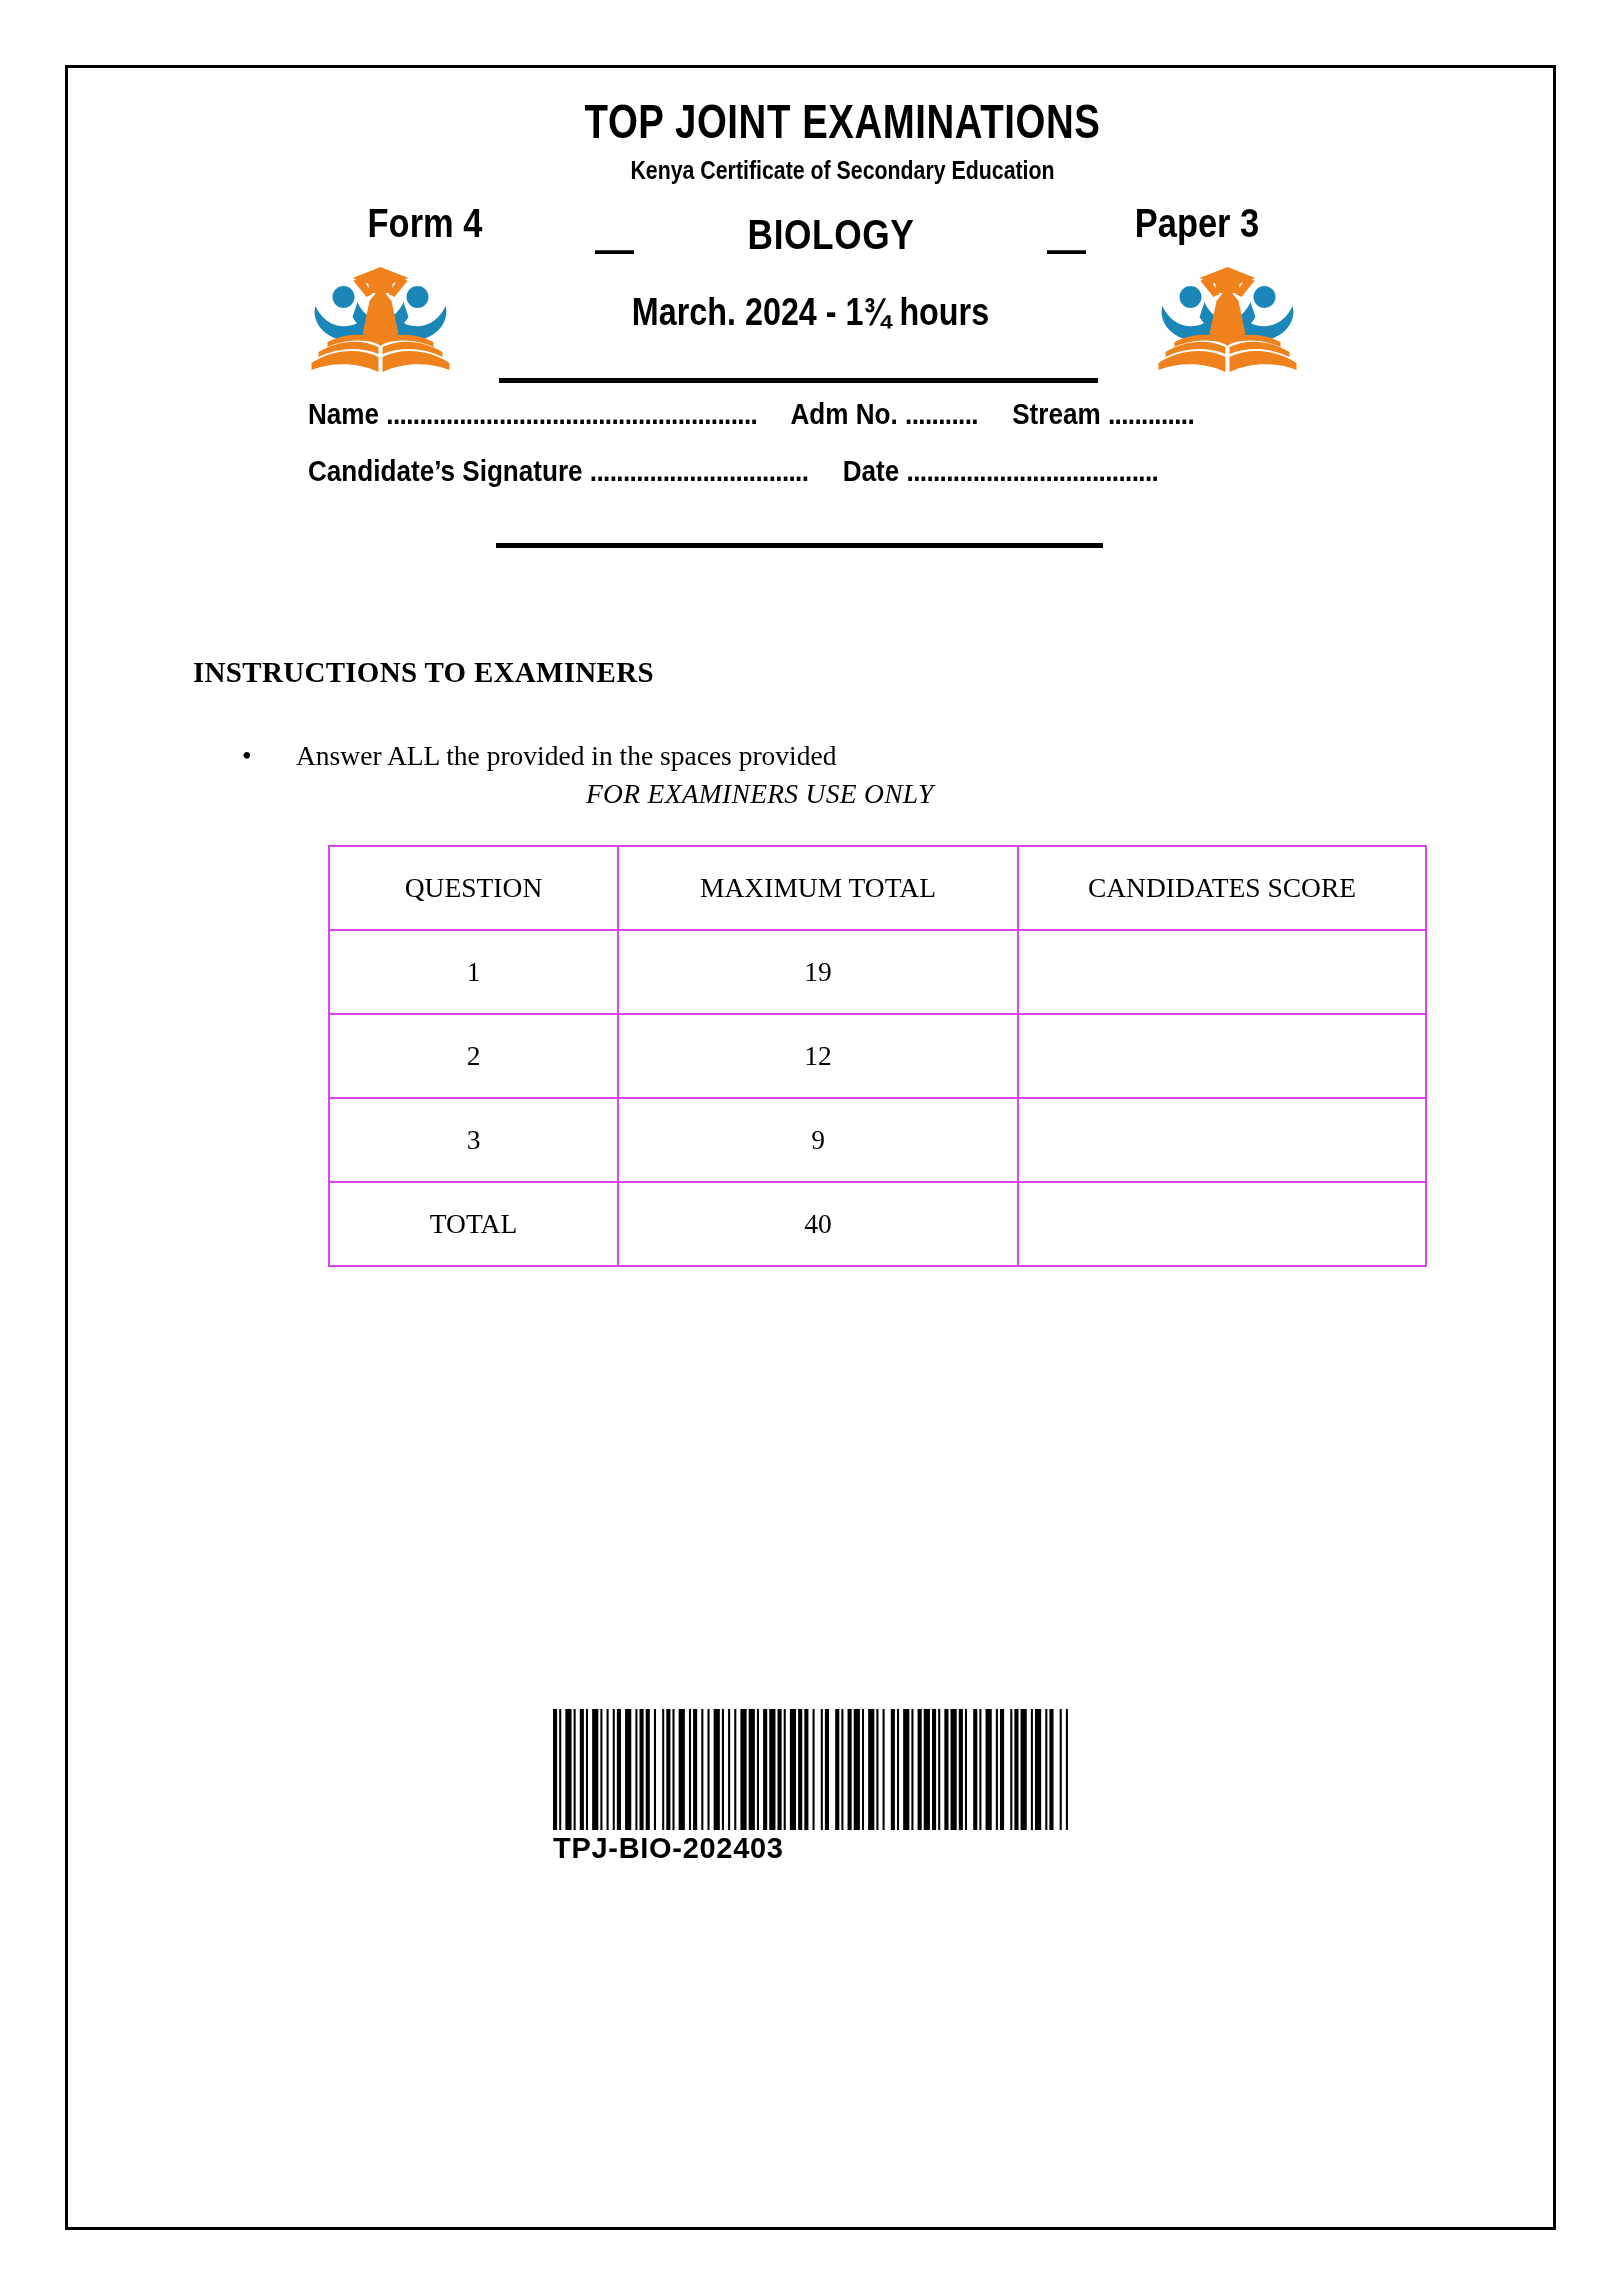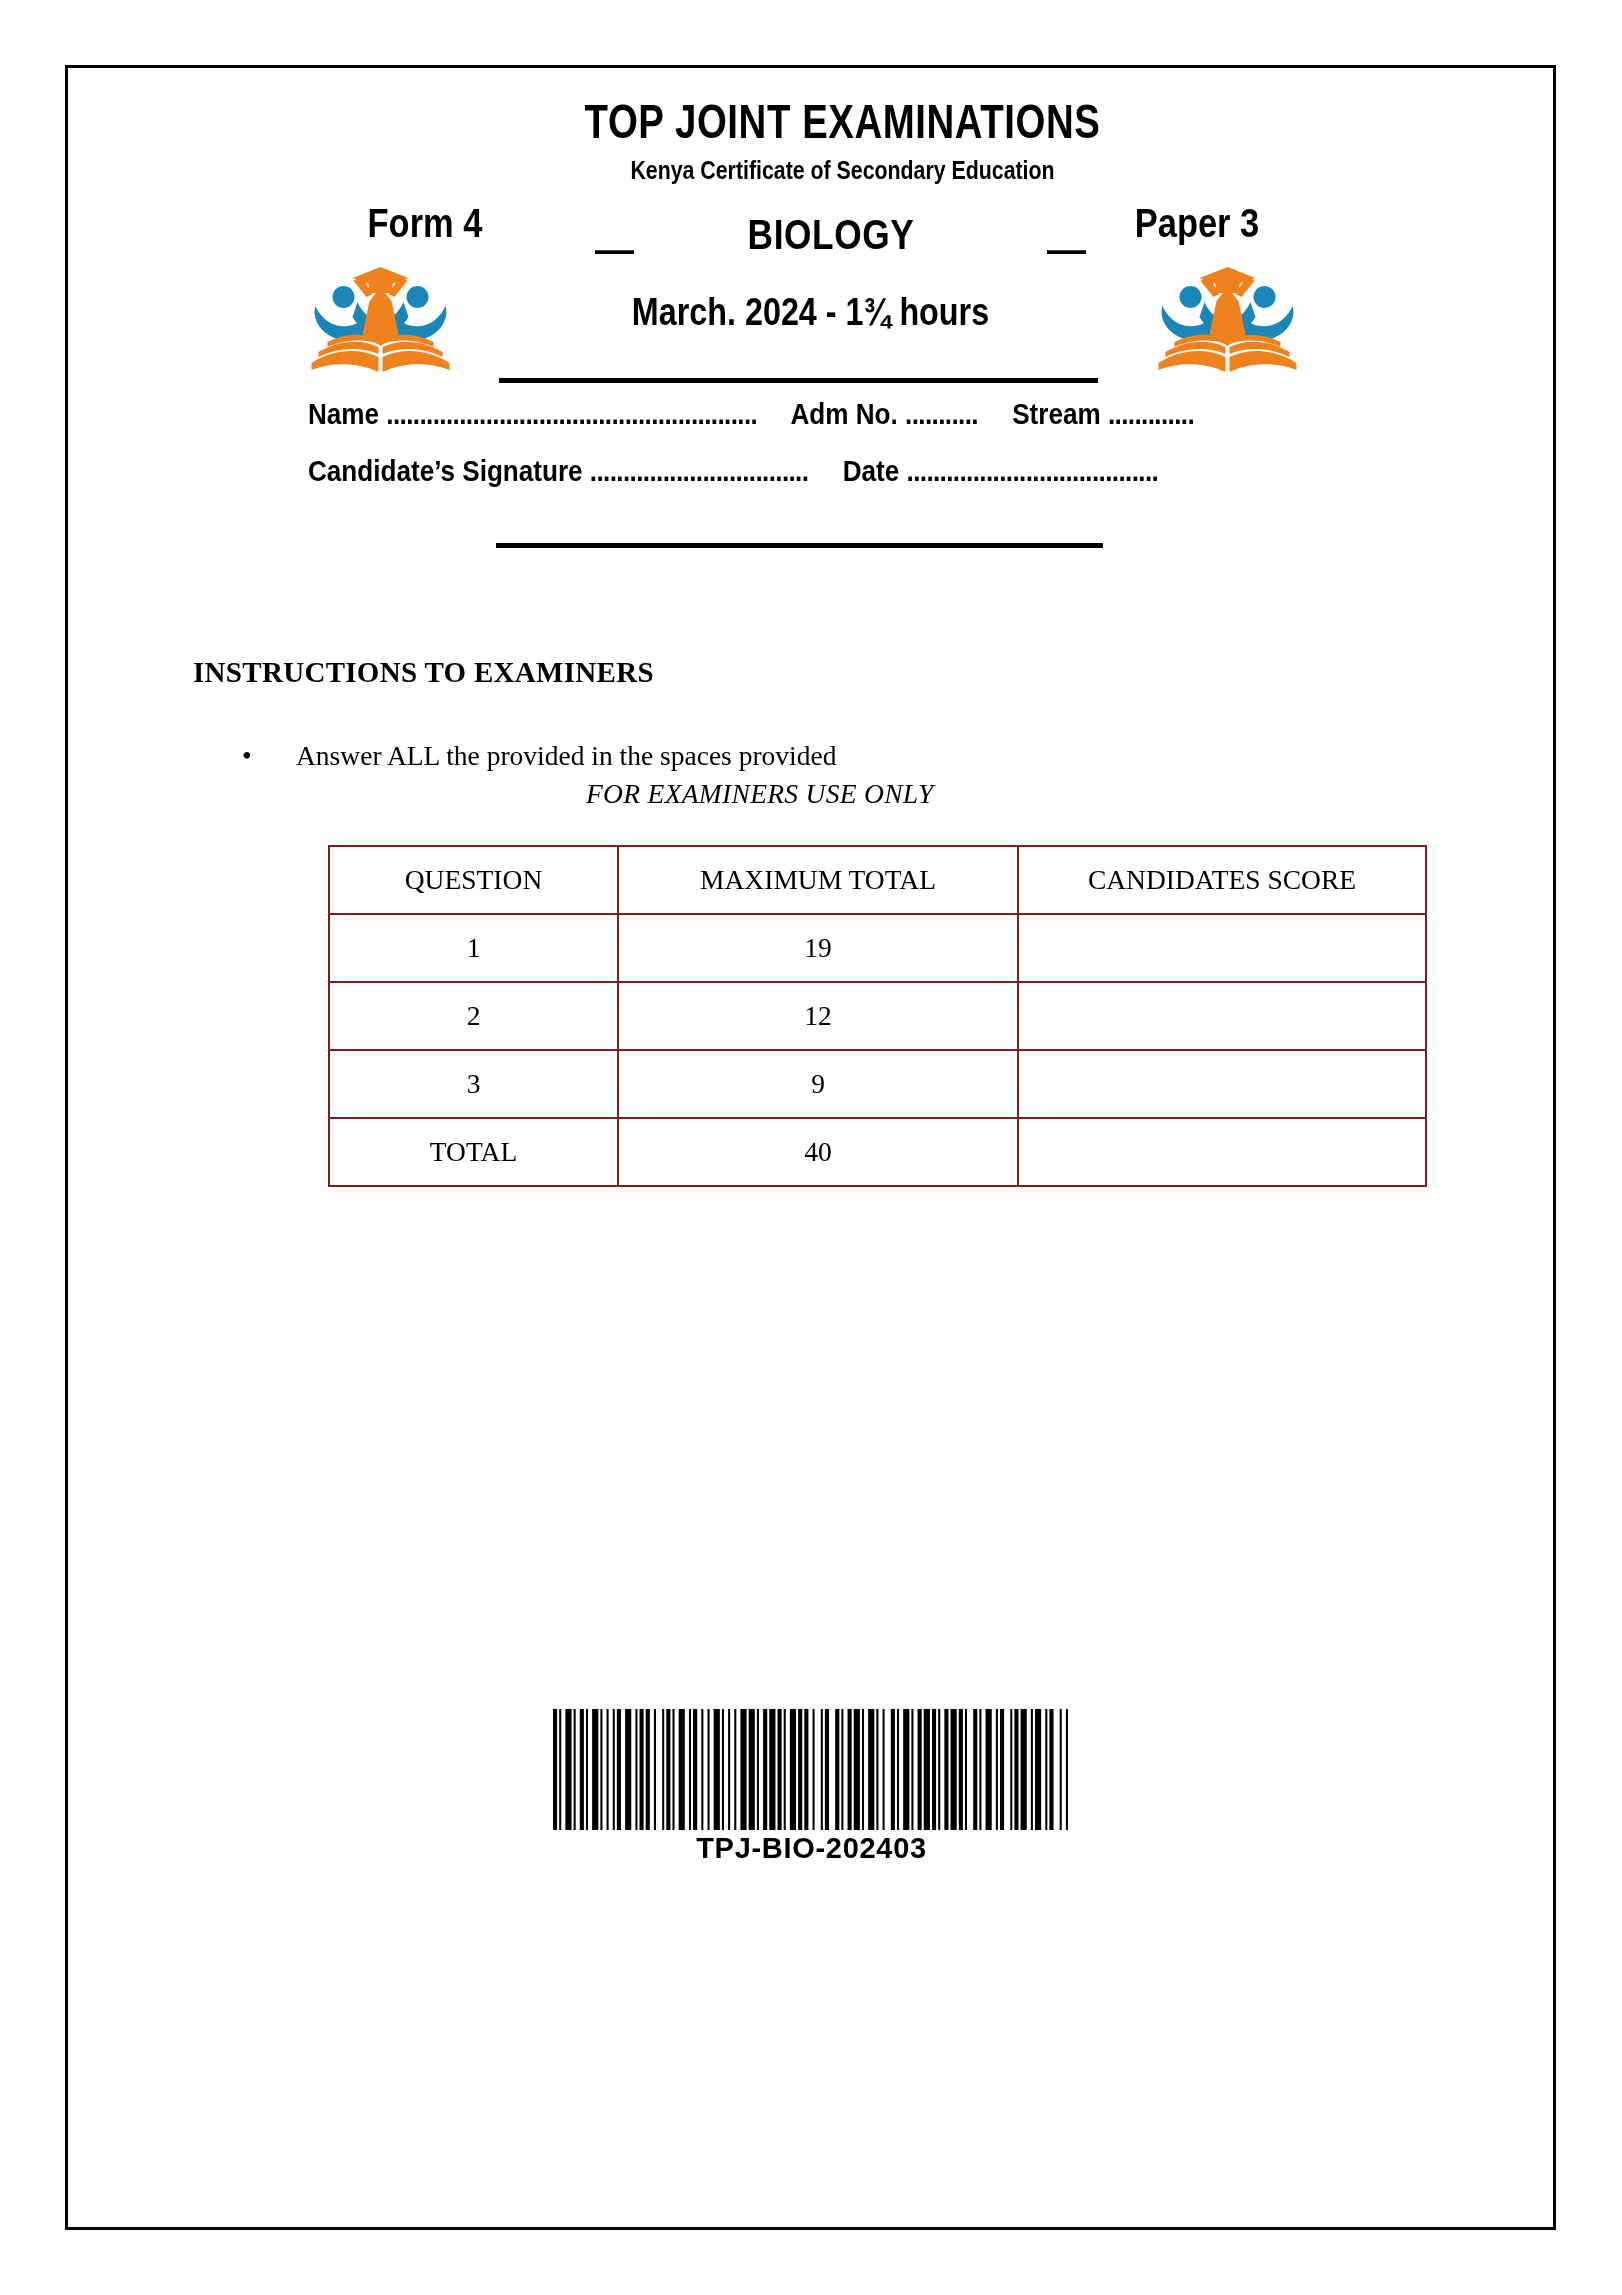--- a/index.html
+++ b/index.html
@@ -229,40 +229,39 @@
   
   .score-table {
     position: absolute;
     left: 328px;
     top: 845px;
     width: 1097px;
     border-collapse: collapse;
     table-layout: fixed;
   }
   .score-table td, .score-table th {
-    border: 2px solid #7f1d1d;
+    border: 2px solid #d946ef;
     text-align: center;
     vertical-align: middle;
     font-family: "Liberation Serif", serif;
     font-weight: 400;
     font-size: 27.5px;
-    padding: 4px;
+    padding: 12px;
     height: 58px;
   }
   .col-q { width: 289px; }
   .col-m { width: 400px; }
   .col-c { width: 408px; }
 
   
   .barcode-wrap {
     position: absolute;
     left: 553px;
     top: 1709px;
     width: 517px;
-    text-align: center;
   }
   .barcode-bars {
     display: block;
     width: 517px;
     height: 121px;
   }
   .barcode-label {
     display: block;
     margin-top: 3.9px;
     font-family: "Liberation Sans", sans-serif;

